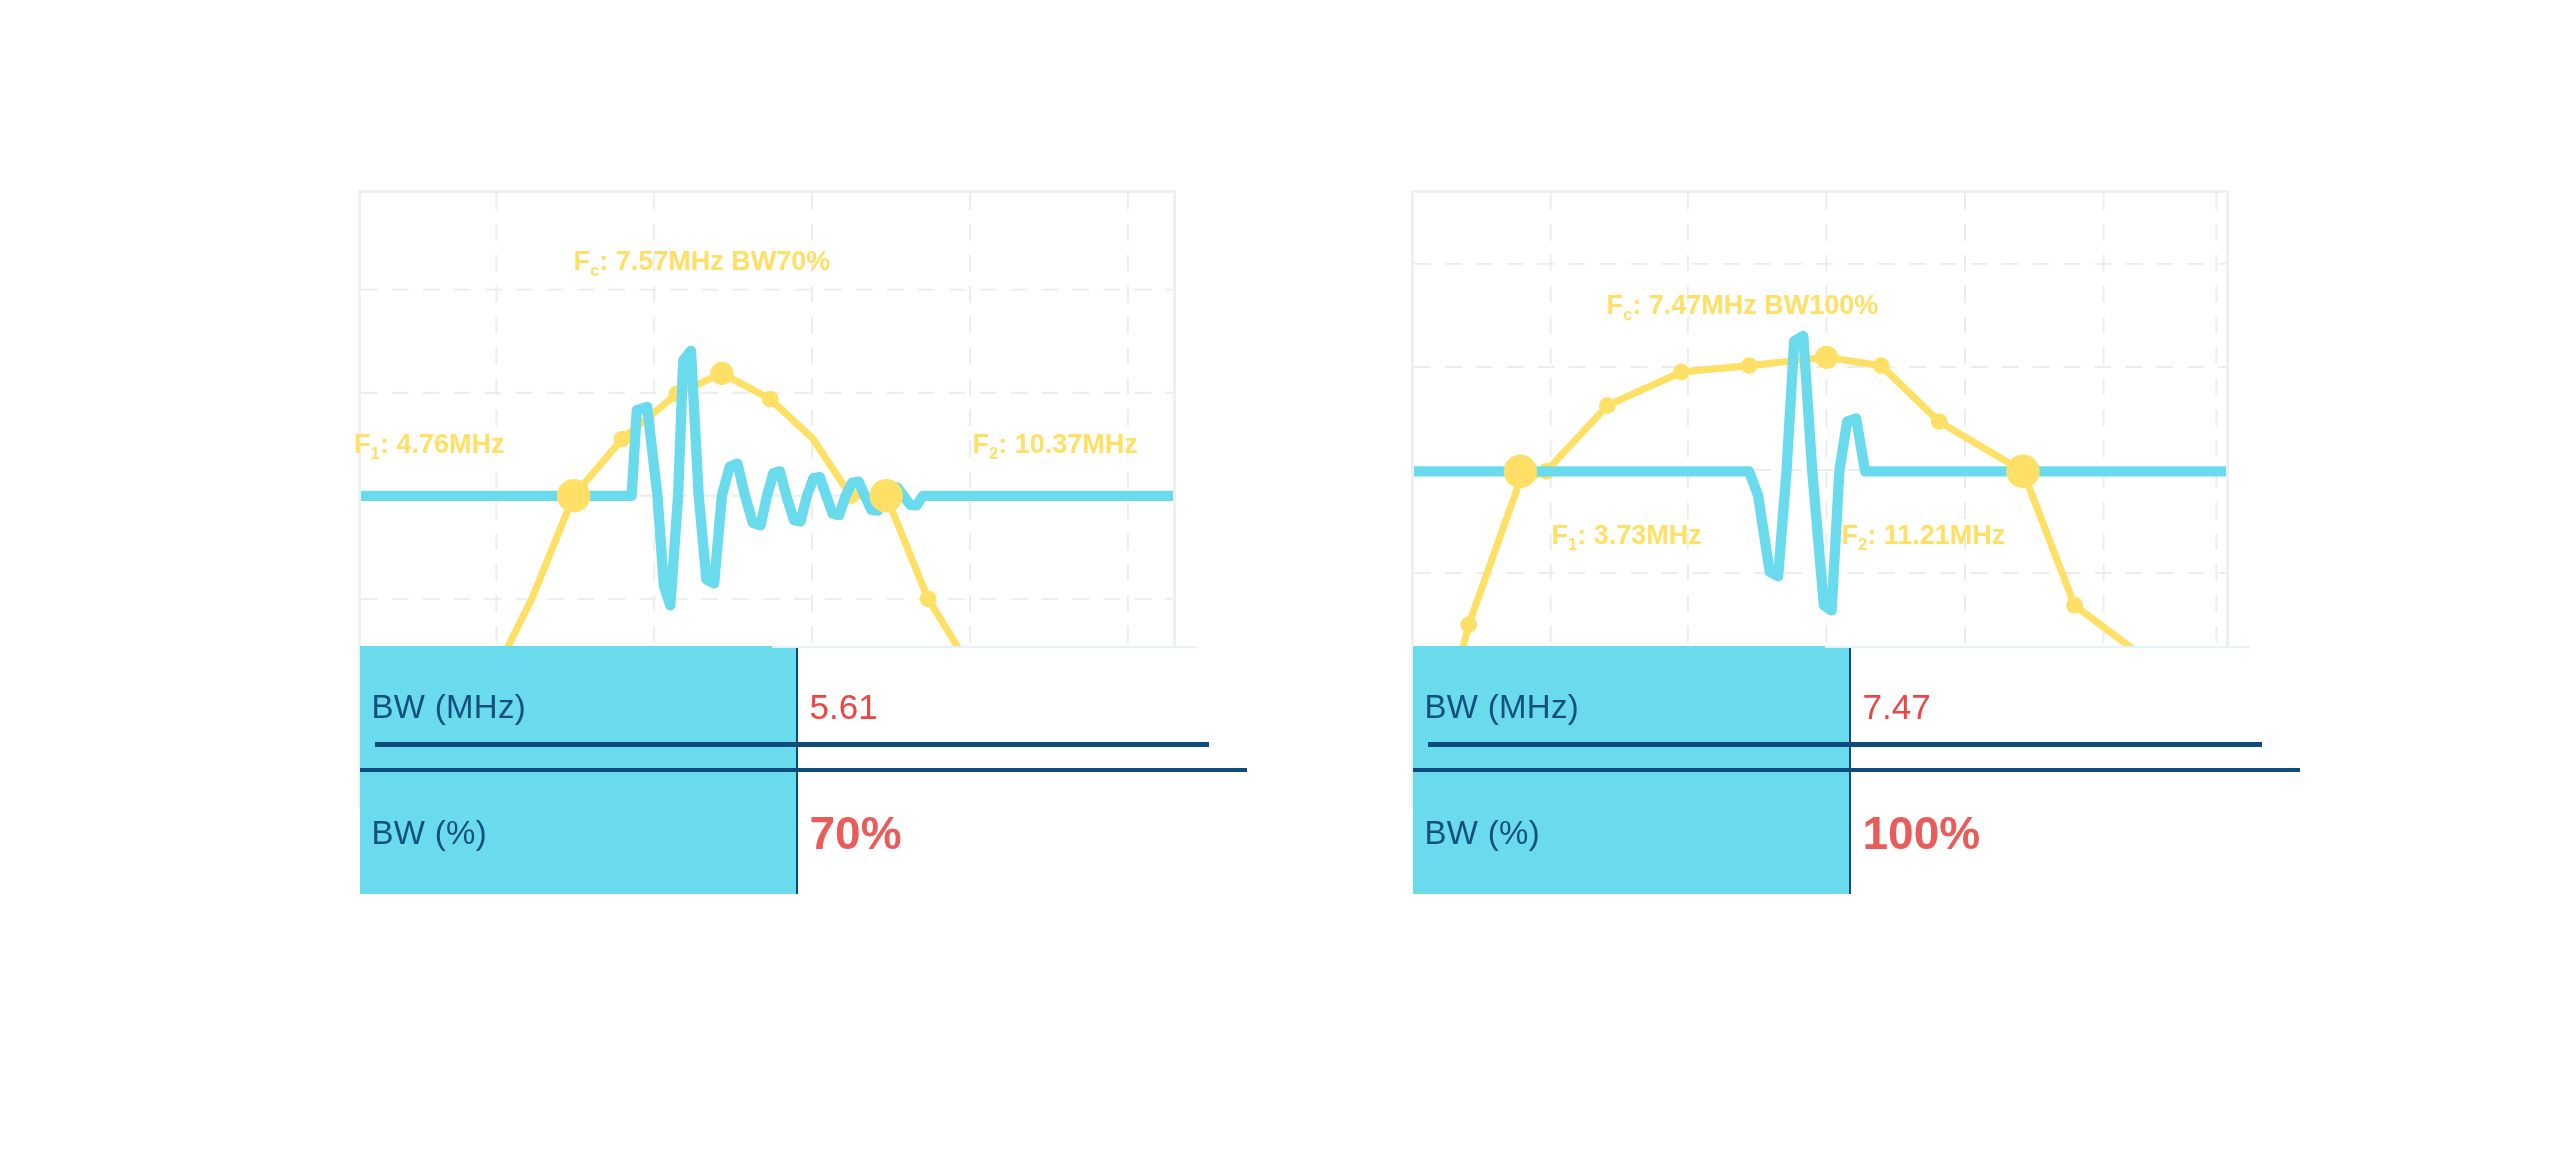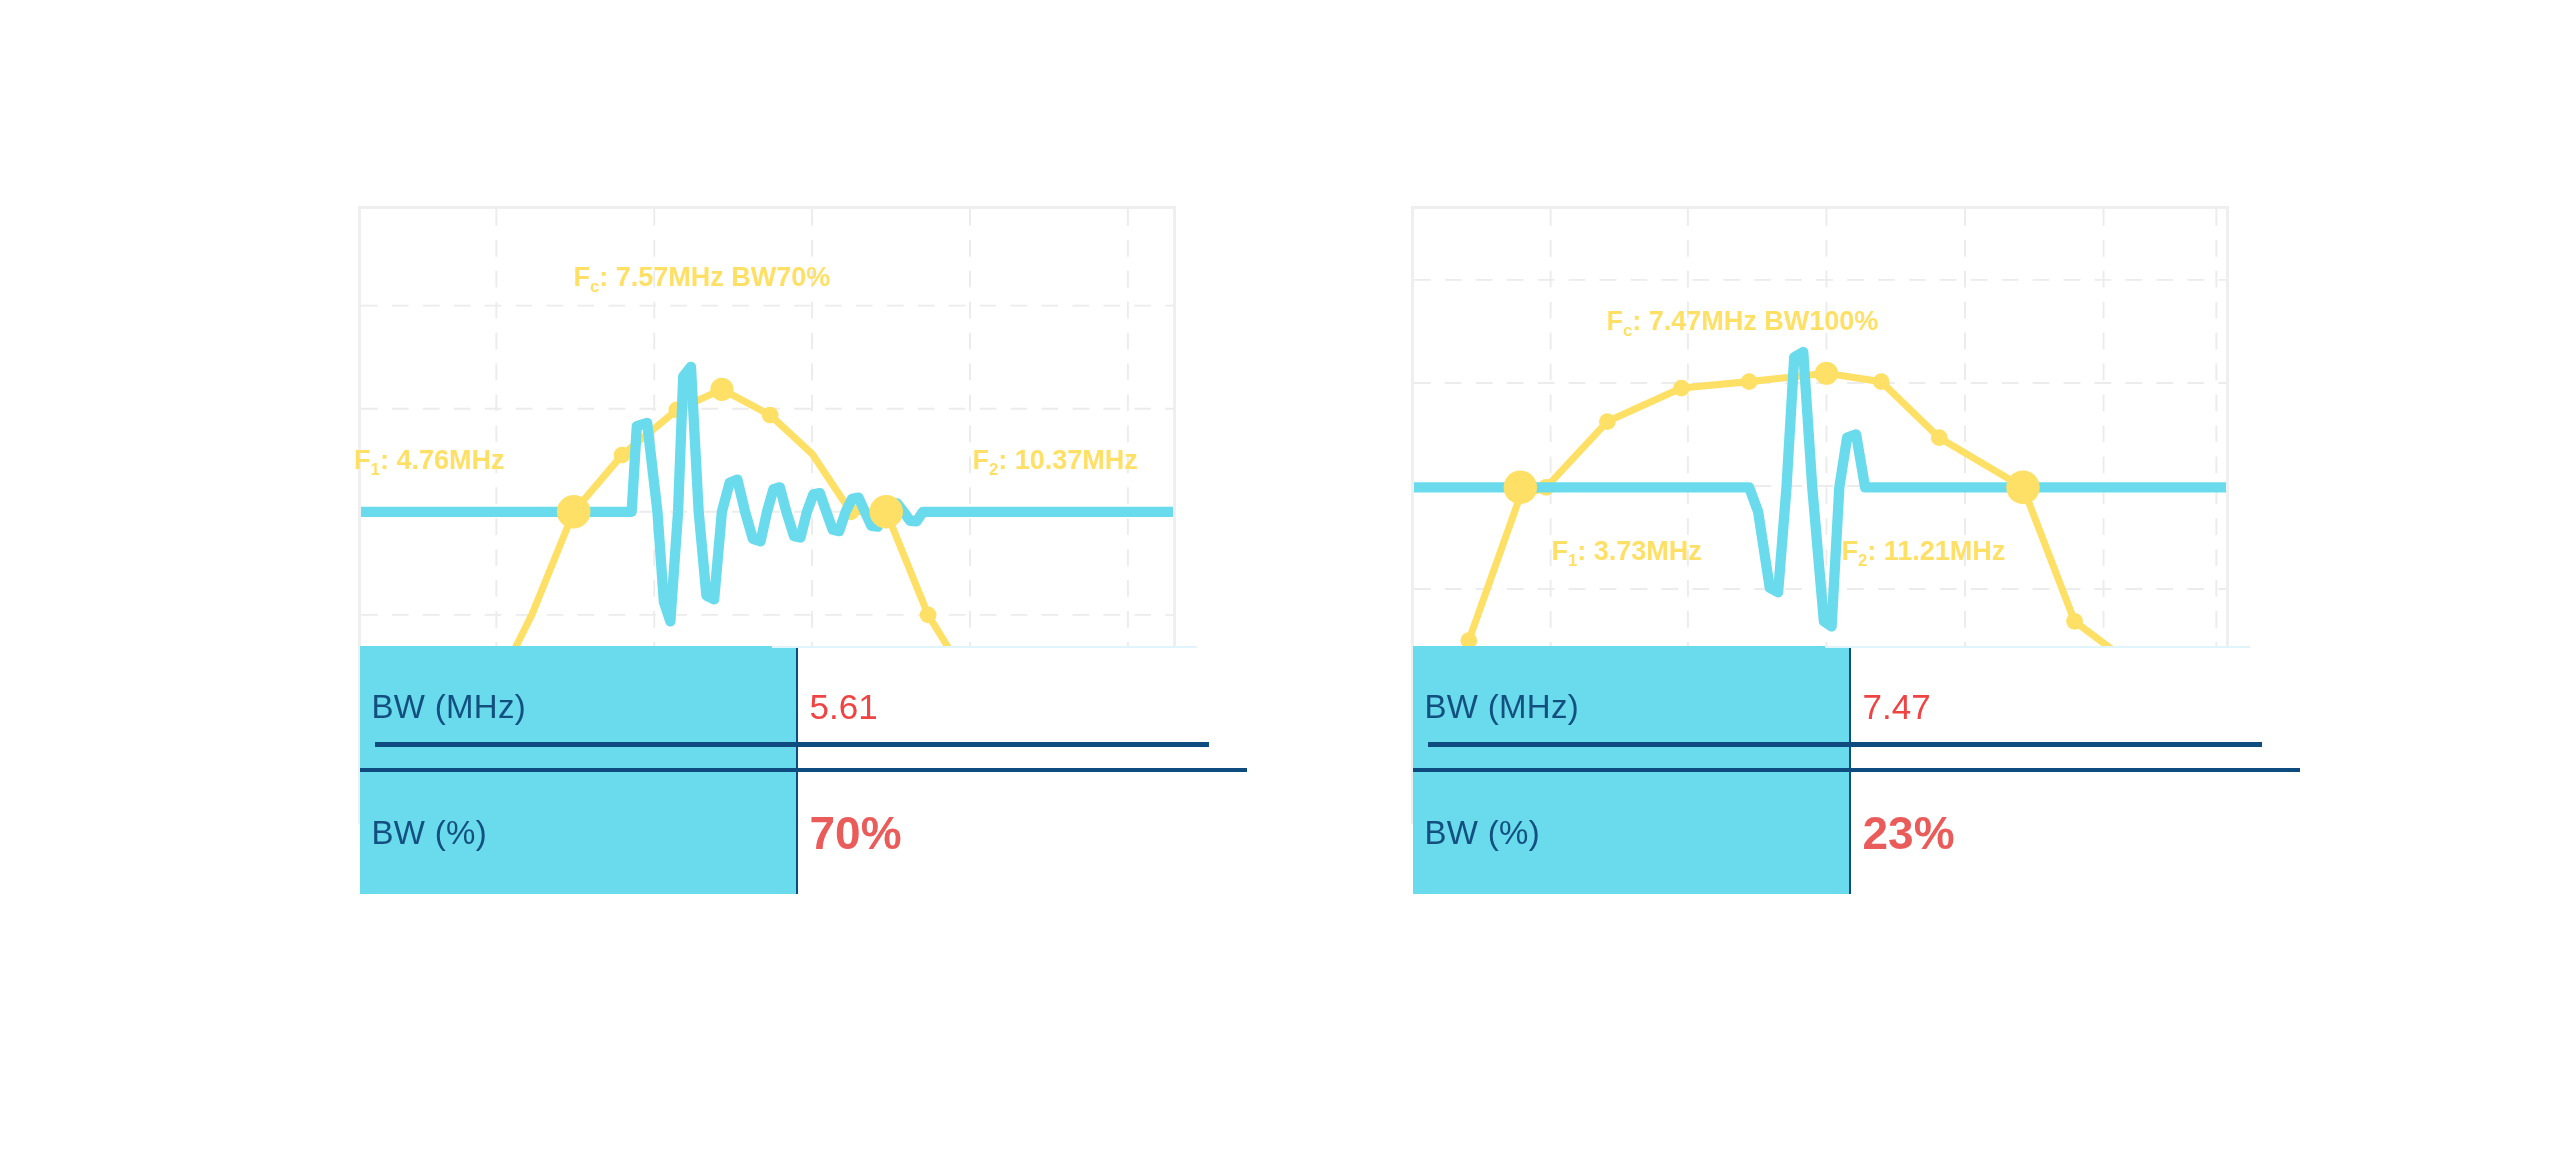--- a/index.html
+++ b/index.html
@@ -12,21 +12,21 @@
   }
   .stage{position:absolute;left:0;top:0;width:2576px;height:1154px;}
 
   .panel{position:absolute;top:0;width:902px;height:1154px;}
   #panel-left{left:335px;}
   #panel-right{left:1388px;}
 
   
   .plot-frame{
     position:absolute;
-    top:206px;
+    top:190px;
     left:22.5px;
     width:818px;
     height:618px;
     background:#ffffff;
     border:3.2px solid #efefef;
     box-sizing:border-box;
   }
   .plot-svg{display:block;width:100%;height:100%;}
 
   
@@ -232,21 +232,21 @@
     <div class="bw-table">
       <div class="table-hairline"></div>
       <table>
         <tbody>
             <tr class="row-mhz">
           <td class="bw-head-cell">BW (MHz)</td>
           <td class="bw-val-cell">7.47</td>
         </tr>
         <tr class="row-pct">
           <td class="bw-head-cell">BW (%)</td>
-          <td class="bw-val-cell">23%</td>
+          <td class="bw-val-cell">100%</td>
         </tr>
       </tbody>
         </table>
       <div class="divider-overhang"></div>
     </div>
   </div>
 
 </div>
 
 

